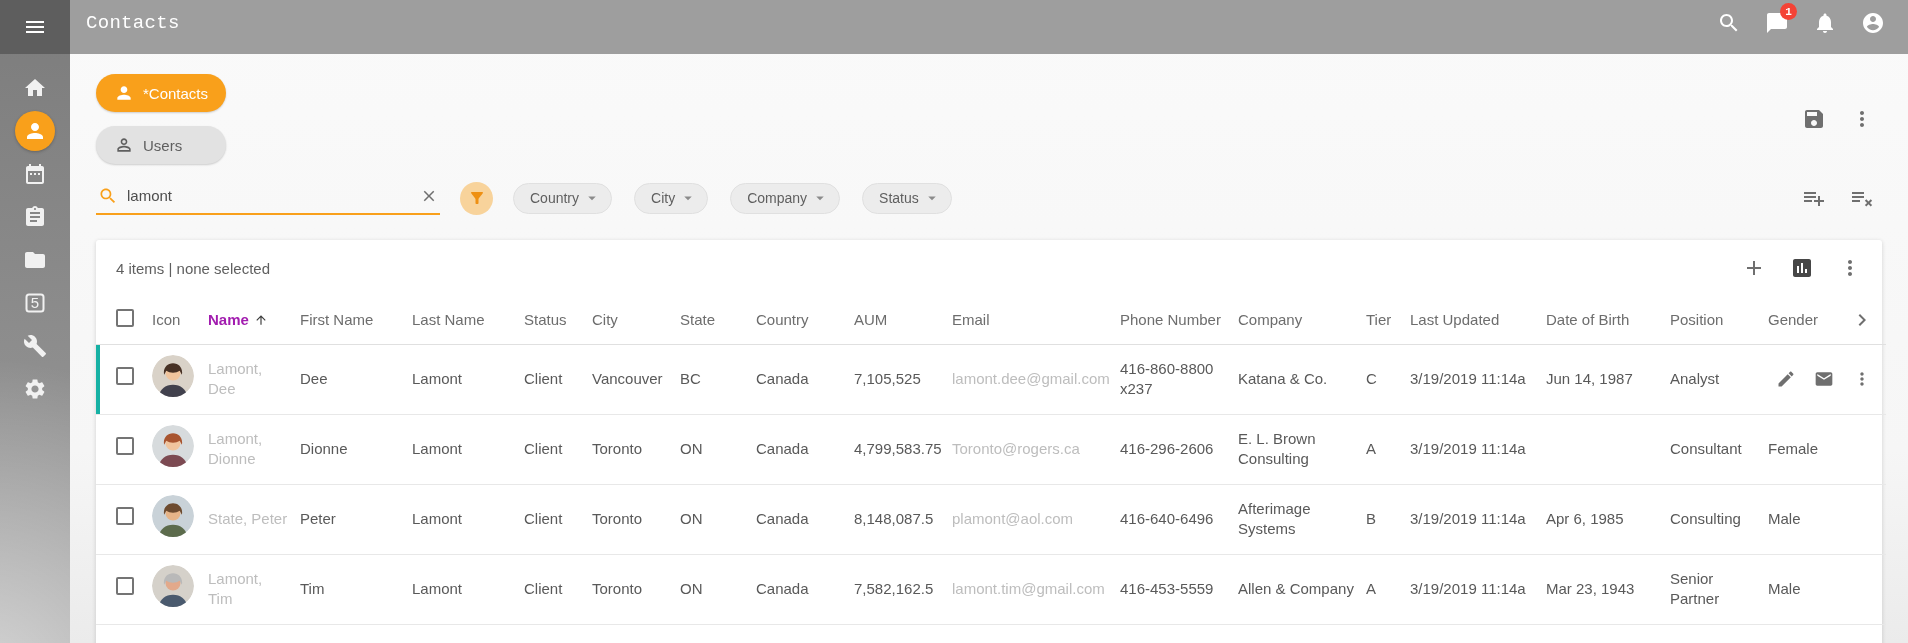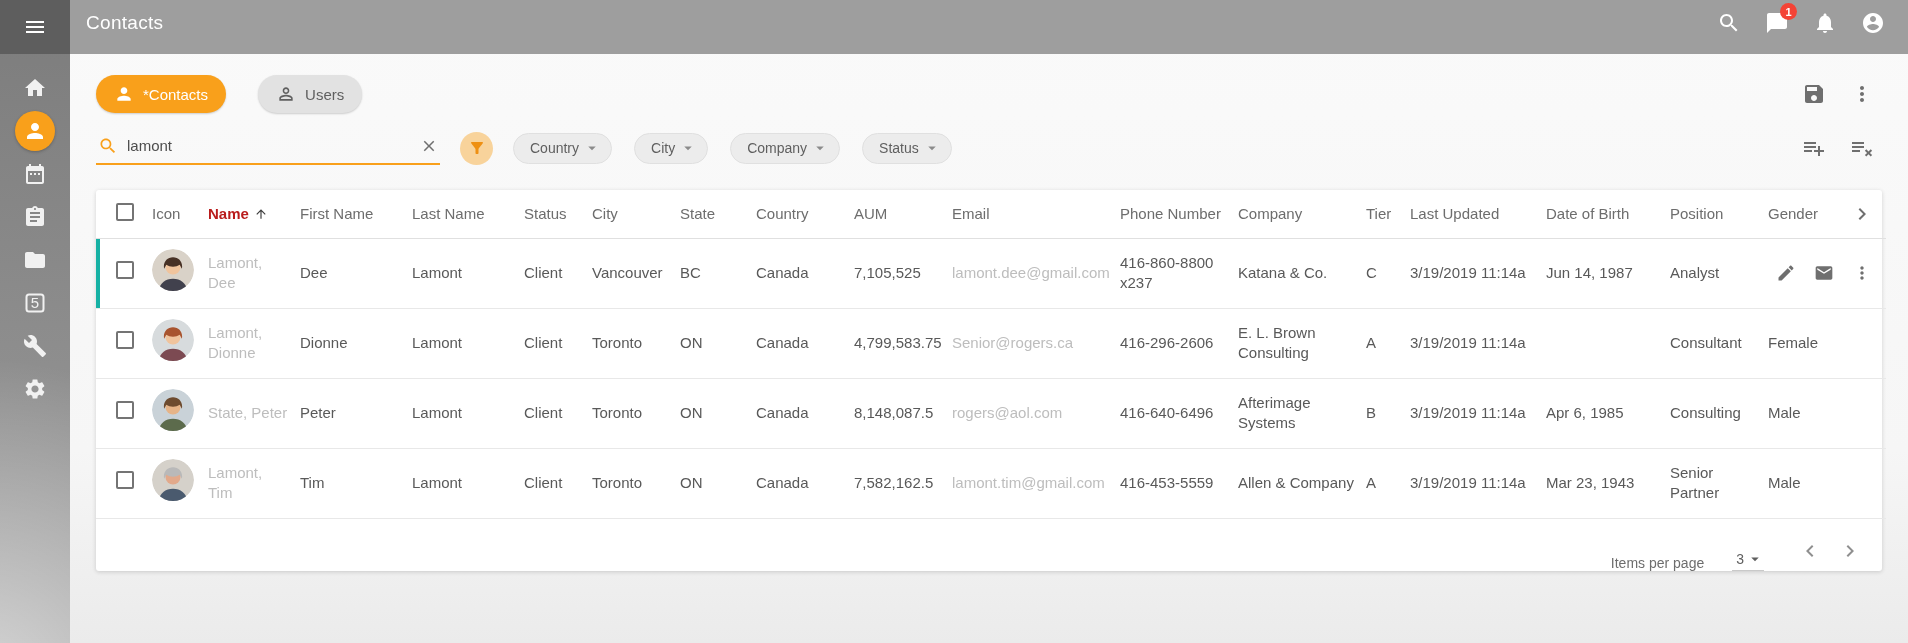--- a/index.html
+++ b/index.html
@@ -14,29 +14,29 @@
                linear-gradient(180deg,#7c7c7c,#8f8f8f 60%,#9b9b9b); }
   .rail-toggle { height:54px; flex:0 0 54px; display:flex; align-items:center; justify-content:center; background:#5e5e5e; color:#fff; }
   .rail-nav { display:flex; flex-direction:column; align-items:center; padding-top:12px; }
   .rail-item { width:70px; height:43px; display:flex; align-items:center; justify-content:center; color:#f1f1f1; }
   .rail-ic { display:flex; align-items:center; justify-content:center; width:40px; height:40px; }
   .rail-ic-active { background:var(--accent,#f9a01b); border-radius:50%; color:#fff; box-shadow:0 1px 3px rgba(0,0,0,.25); }
 
   
   .main { flex:1; display:flex; flex-direction:column; min-width:0;
     background:linear-gradient(180deg,#fafafa 0%,#f6f6f6 70%,#ebebeb 100%); }
-  .topbar { height:54px; flex:0 0 54px; display:flex; align-items:center; background:#9e9e9e; color:#fff; padding:0 14px 8px 16px; }
+  .topbar { height:54px; flex:0 0 54px; display:flex; align-items:center; background:#9e9e9e; color:#fff; padding:0 14px 8px 16px;font-family:Liberation Mono, monospace; }
   .title { font-size:19px; font-weight:500; letter-spacing:.3px; }
   .topbar-actions { margin-left:auto; display:flex; align-items:center; gap:6px; }
   .tb-btn { position:relative; width:42px; height:42px; display:flex; align-items:center; justify-content:center; color:#fff; }
   .badge { position:absolute; top:1px; right:1px; min-width:17px; height:17px; border-radius:9px; background:var(--badge,#f44336); color:#fff; font-size:11px; font-weight:bold; display:flex; align-items:center; justify-content:center; padding:0 3px; }
 
   .content { flex:1; padding:20px 26px 0; display:flex; flex-direction:column; min-width:0; }
   .tabs-row { display:flex; align-items:center; }
-  .tabs { display:flex; gap:32px; }
+  .tabs { display:flex; gap:14px;flex-direction:column; }
   .pill { height:38px; border-radius:19px; background:#e2e2e2; color:#5f5f5f; display:inline-flex; align-items:center; gap:9px; padding:0 18px; font-size:15px; box-shadow:0 1px 2px rgba(0,0,0,.18); }
   .pill-active { background:var(--accent,#f9a01b); color:#fff; }
   .row-right { margin-left:auto; display:flex; align-items:center; gap:8px; }
   .gbtn { width:40px; height:40px; display:flex; align-items:center; justify-content:center; color:#6f6f6f; border-radius:50%; }
   .gbtn.sm { width:32px; height:32px; }
   .dark { color:#474747; }
 
   .filter-row { display:flex; align-items:center; margin-top:14px; gap:20px; }
   .search-field { display:flex; align-items:center; gap:9px; width:344px; border-bottom:2px solid var(--accent,#f9a01b); padding:4px 2px 7px; }
   .orange { color:var(--accent,#f9a01b); }
@@ -46,21 +46,21 @@
   .filter-pills { display:flex; gap:22px; align-items:center; }
   .fpill { height:31px; border-radius:16px; background:#ececec; border:1px solid #e0e0e0; color:#5f5f5f; display:inline-flex; align-items:center; gap:4px; padding:0 10px 0 16px; font-size:14px; }
   .fpill .caret { color:#8b8b8b; }
 
   .card { margin-top:22px; background:#fff; border-radius:3px; box-shadow:0 1px 4px rgba(0,0,0,.16); }
   .card-header { height:56px; display:flex; align-items:center; padding:0 12px 0 20px; }
   .summary { color:#5f5f5f; }
 
   .grid { width:100%; border-collapse:collapse; table-layout:fixed; }
   .grid th { height:48px; text-align:left; font-weight:400; color:#6d6d6d; font-size:15px; border-bottom:1px solid #e0e0e0; padding:0 10px 0 0; vertical-align:middle; }
-  .th-sorted { color:#b91c1c; font-weight:700; display:inline-flex; align-items:center; gap:5px; }
+  .th-sorted { color:#a21caf; font-weight:700; display:inline-flex; align-items:center; gap:5px; }
   .sort { color:#3d3d3d; }
   .grid td { height:70px; border-bottom:1px solid #e8e8e8; padding:8px 10px 8px 0; vertical-align:middle; color:#595959; line-height:1.35; position:relative; }
   td.muted { color:#bdbdbd; }
   td.email { white-space:nowrap; overflow:hidden; text-overflow:ellipsis; }
   .cb-cell { padding-left:20px !important; }
   .more-cell { text-align:right; padding-right:4px !important; }
   .checkbox { display:inline-block; width:18px; height:18px; border:2px solid #747474; border-radius:2px; }
   .avatar { display:inline-block; width:42px; height:42px; border-radius:50%; overflow:hidden; }
   .avatar svg { display:block; width:100%; height:100%; }
   .rowline.active td:first-child::before { content:""; position:absolute; left:0; top:0; bottom:0; width:4px; background:var(--marker,#16b1a4); }
@@ -310,20 +310,46 @@
               <span class="ic">
                 <svg viewBox="0 0 24 24">
                   <path fill="currentColor" d="M14 10H2v2h12v-2zm0-4H2v2h12V6zM2 16h8v-2H2v2zm20.12-1.29-1.41-1.42-2.21 2.21-2.21-2.21-1.41 1.42 2.21 2.21-2.21 2.2 1.41 1.42 2.21-2.21 2.21 2.21 1.41-1.42-2.21-2.2z"></path>
                 </svg>
               </span>
             </button>
         </div>
       </div>
 
       <section class="card">
+        <div class="card-header">
+          <span class="summary">4 items | none selected</span>
+          <div class="row-right">
+            <button class="gbtn">
+                <span class="ic">
+                  <svg viewBox="0 0 24 24">
+                    <path fill="currentColor" d="M19 13h-6v6h-2v-6H5v-2h6V5h2v6h6v2z"></path>
+                  </svg>
+                </span>
+              </button>
+            <button class="gbtn">
+                <span class="ic dark">
+                  <svg viewBox="0 0 24 24">
+                    <path fill="currentColor" d="M19 3H5c-1.1 0-2 .9-2 2v14c0 1.1.9 2 2 2h14c1.1 0 2-.9 2-2V5c0-1.1-.9-2-2-2zM9 17H7v-7h2v7zm4 0h-2V7h2v10zm4 0h-2v-4h2v4z"></path>
+                  </svg>
+                </span>
+              </button>
+            <button class="gbtn">
+                <span class="ic">
+                  <svg viewBox="0 0 24 24">
+                    <path fill="currentColor" d="M12 8c1.1 0 2-.9 2-2s-.9-2-2-2-2 .9-2 2 .9 2 2 2zm0 2c-1.1 0-2 .9-2 2s.9 2 2 2 2-.9 2-2-.9-2-2-2zm0 6c-1.1 0-2 .9-2 2s.9 2 2 2 2-.9 2-2-.9-2-2-2z"></path>
+                  </svg>
+                </span>
+              </button>
+          </div>
+        </div>
 
         <table class="grid">
           <colgroup>
               <col style="width: 56px;">
               <col style="width: 56px;">
               <col style="width: 92px;">
               <col style="width: 112px;">
               <col style="width: 112px;">
               <col style="width: 68px;">
               <col style="width: 88px;">
@@ -435,21 +461,21 @@
                       <path d="M20 7.8c-5 0-8.7 3.7-8.7 8.7 0 1.3.3 2.4.3 2.4l2-3.9c1.8 1.2 4 1.9 6.4 1.9s4.6-.7 6.4-1.9l2 3.9s.3-1.1.3-2.4c0-5-3.7-8.7-8.7-8.7z" fill="#a8542f"></path>
                     </svg></span></td>
                 <td class="muted">Lamont, Dionne</td>
                 <td class="">Dionne</td>
                 <td class="">Lamont</td>
                 <td class="">Client</td>
                 <td class="">Toronto</td>
                 <td class="">ON</td>
                 <td class="">Canada</td>
                 <td class="">4,799,583.75</td>
-                <td class="muted email">Senior@rogers.ca</td>
+                <td class="muted email">Toronto@rogers.ca</td>
                 <td class="">416-296-2606</td>
                 <td class="">E. L. Brown Consulting</td>
                 <td class="">A</td>
                 <td class="">3/19/2019 11:14a</td>
                 <td class=""></td>
                 <td class="">Consultant</td>
                 <td class="">Female</td>
                 <td class="more-cell actions-host"></td>
               </tr>
               <tr class="rowline">
@@ -461,21 +487,21 @@
                       <path d="M20 7.8c-5 0-8.7 3.7-8.7 8.7 0 1.3.3 2.4.3 2.4l2-3.9c1.8 1.2 4 1.9 6.4 1.9s4.6-.7 6.4-1.9l2 3.9s.3-1.1.3-2.4c0-5-3.7-8.7-8.7-8.7z" fill="#6d4b2f"></path>
                     </svg></span></td>
                 <td class="muted">State, Peter</td>
                 <td class="">Peter</td>
                 <td class="">Lamont</td>
                 <td class="">Client</td>
                 <td class="">Toronto</td>
                 <td class="">ON</td>
                 <td class="">Canada</td>
                 <td class="">8,148,087.5</td>
-                <td class="muted email">rogers@aol.com</td>
+                <td class="muted email">plamont@aol.com</td>
                 <td class="">416-640-6496</td>
                 <td class="">Afterimage Systems</td>
                 <td class="">B</td>
                 <td class="">3/19/2019 11:14a</td>
                 <td class="">Apr 6, 1985</td>
                 <td class="">Consulting</td>
                 <td class="">Male</td>
                 <td class="more-cell actions-host"></td>
               </tr>
               <tr class="rowline">

